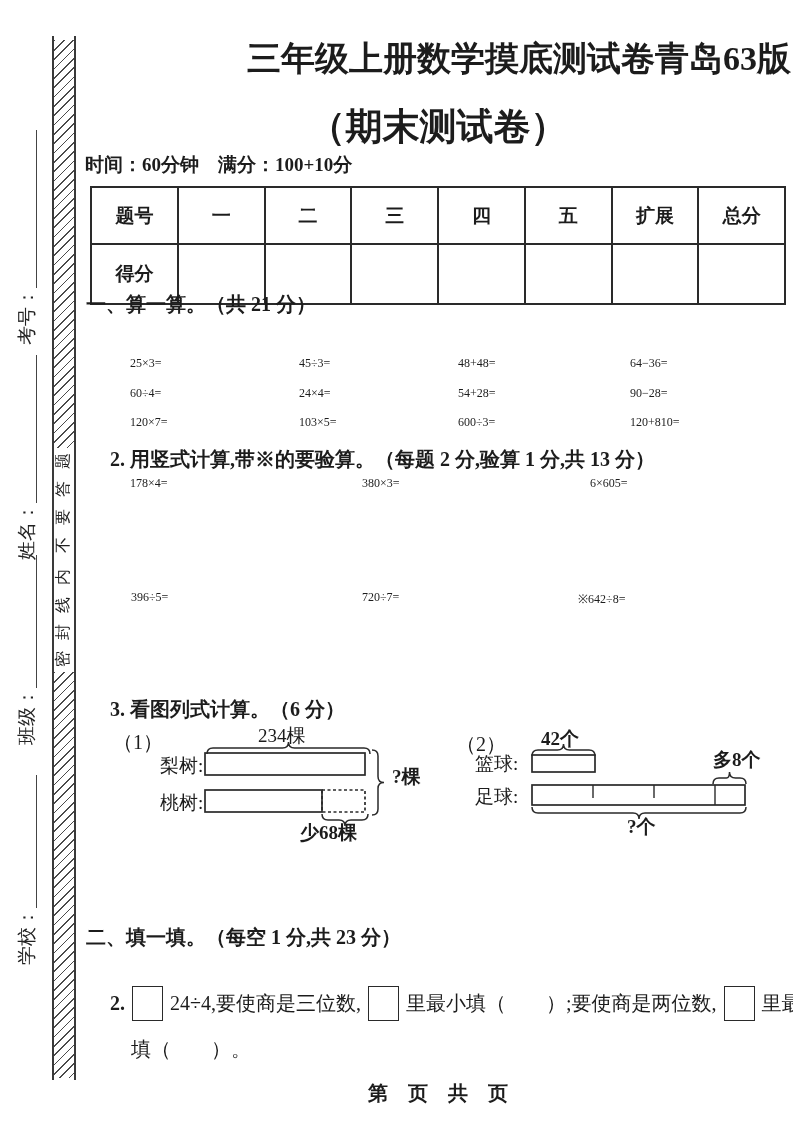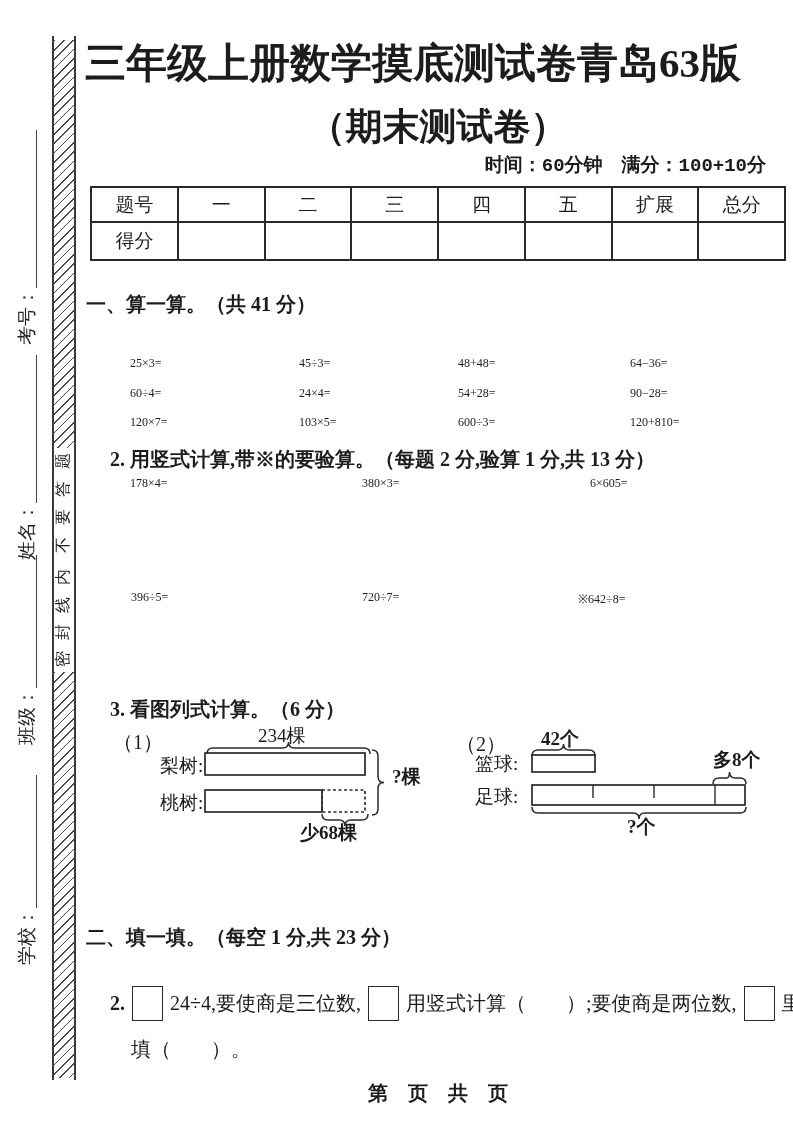--- a/index.html
+++ b/index.html
@@ -10,26 +10,26 @@
   .vline{position:absolute;top:36px;height:1044px;width:2px;background:#3a3a3a;}
   .hatch{position:absolute;left:54px;width:20px;
          background:repeating-linear-gradient(135deg,#4a4a4a 0px,#4a4a4a 1.3px,transparent 1.3px,transparent 6.6px);}
   .seal-char{position:absolute;left:52px;width:22px;height:22px;text-align:center;line-height:22px;
              font-size:16px;transform:rotate(-90deg);color:#222;}
   .side-field{position:absolute;height:22px;display:flex;align-items:flex-end;
               transform:rotate(-90deg);transform-origin:0 0;}
   .side-label{font-size:19px;white-space:nowrap;color:#222;}
   .side-line{flex:1;border-bottom:1.6px solid #444;margin-bottom:3px;}
   
-  .title{left:85px;top:36px;width:706px;text-align:left;font-size:41px;font-weight:bold;white-space:nowrap;}
+  .title{left:85px;top:36px;width:706px;text-align:right;font-size:34px;font-weight:bold;white-space:nowrap;}
   .subtitle{left:85px;top:102px;width:706px;text-align:center;font-size:37px;font-weight:bold;white-space:nowrap;}
-  .info{left:85px;top:152px;width:681px;text-align:right;font-size:19px;font-weight:600;font-family:Liberation Mono, monospace;}
+  .info{left:85px;top:152px;width:681px;text-align:left;font-size:19px;font-weight:600;}
   
   .score-table{position:absolute;left:90px;top:186px;width:696px;border-collapse:collapse;table-layout:fixed;}
-  .score-table td{border:2px solid #2a2a2a;text-align:center;font-size:19px;font-weight:400;padding:0;}
+  .score-table td{border:2px solid #2a2a2a;text-align:center;font-size:19px;font-weight:700;padding:11px;}
   .score-table tr.hdr td{height:33px;}
   .score-table tr.scr td{height:36px;}
   
   .h-sec{font-size:20px;font-weight:700;white-space:nowrap;}
   .h-sub{font-size:20px;font-weight:600;white-space:nowrap;}
   .prob{font-size:12px;white-space:nowrap;}
   .qline{font-size:20px;white-space:nowrap;}
   .q2row{display:flex;align-items:center;gap:7px;font-size:20px;white-space:nowrap;}
   .blankbox{display:inline-block;width:29px;height:33px;border:1.7px solid #2a2a2a;background:#fff;}
   .diag-label{font-size:19px;white-space:nowrap;}
@@ -98,21 +98,21 @@
       <td></td>
       <td></td>
       <td></td>
       <td></td>
       <td></td>
       <td></td>
     </tr>
   </tbody>
     </table>
 
-  <div class="abs h-sec" style="left:86px;top:291px">一、算一算。（共 41 分）</div>
+  <div class="abs h-sec" style="left:86px;top:291px">一、算一算。（共 21 分）</div>
 
   <span class="abs prob" style="left:130px;top:356px">25×3=</span>
   <span class="abs prob" style="left:299px;top:356px">45÷3=</span>
   <span class="abs prob" style="left:458px;top:356px">48+48=</span>
   <span class="abs prob" style="left:630px;top:356px">64−36=</span>
   <span class="abs prob" style="left:130px;top:386px">60÷4=</span>
   <span class="abs prob" style="left:299px;top:386px">24×4=</span>
   <span class="abs prob" style="left:458px;top:386px">54+28=</span>
   <span class="abs prob" style="left:630px;top:386px">90−28=</span>
   <span class="abs prob" style="left:130px;top:415px">120×7=</span>
@@ -162,21 +162,21 @@
     <path d="M7,67 Q7,73 13,73 L108,73 Q114,73 114,79 Q114,73 120,73 L215,73 Q221,73 221,67"></path>
   </svg>
 
   <div class="abs h-sec" style="left:86px;top:924px">二、填一填。（每空 1 分,共 23 分）</div>
 
   <div class="abs q2row" style="left:110px;top:986px">
     <span style="font-weight:600">2.</span>
     <span class="blankbox"></span>
     <span>24÷4,要使商是三位数,</span>
     <span class="blankbox"></span>
-    <span>用竖式计算（　　）;要使商是两位数,</span>
+    <span>里最小填（　　）;要使商是两位数,</span>
     <span class="blankbox"></span>
     <span>里最大</span>
   </div>
   <div class="abs qline" style="left:131px;top:1036px">填（　　）。</div>
 
   <div class="abs footer">第　页　共　页</div>
 
 </div>
 
 </body></html>

